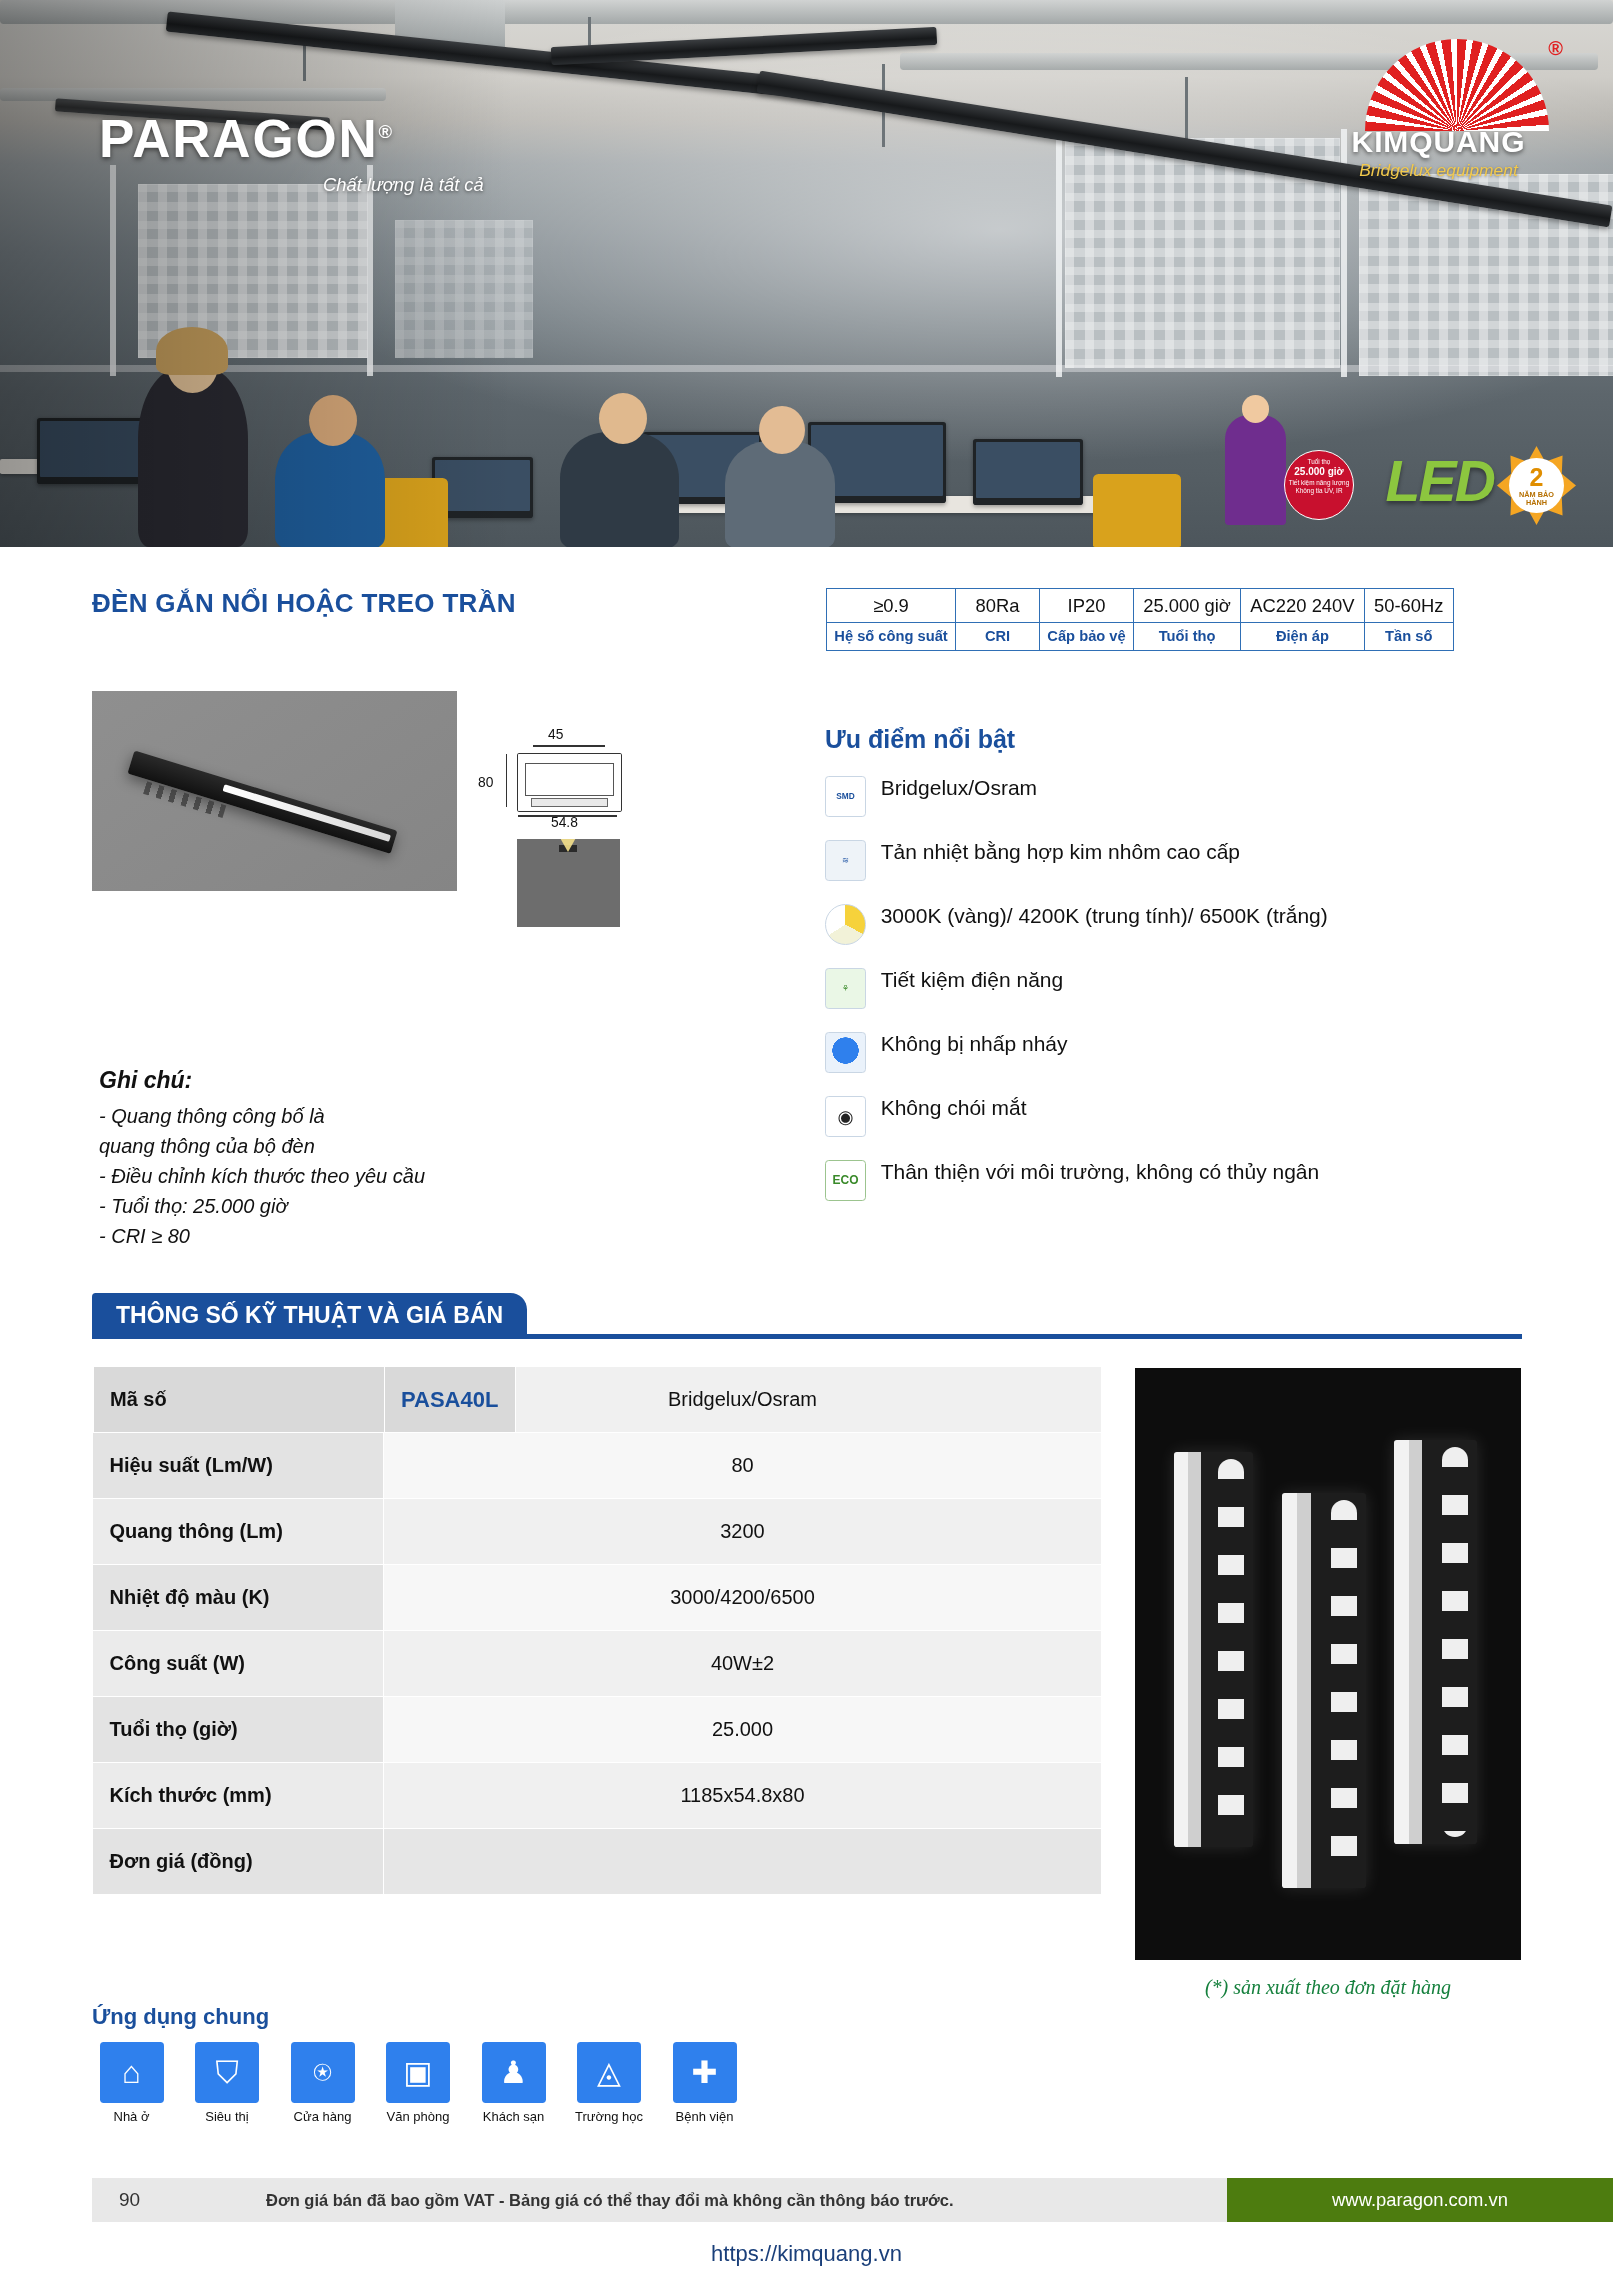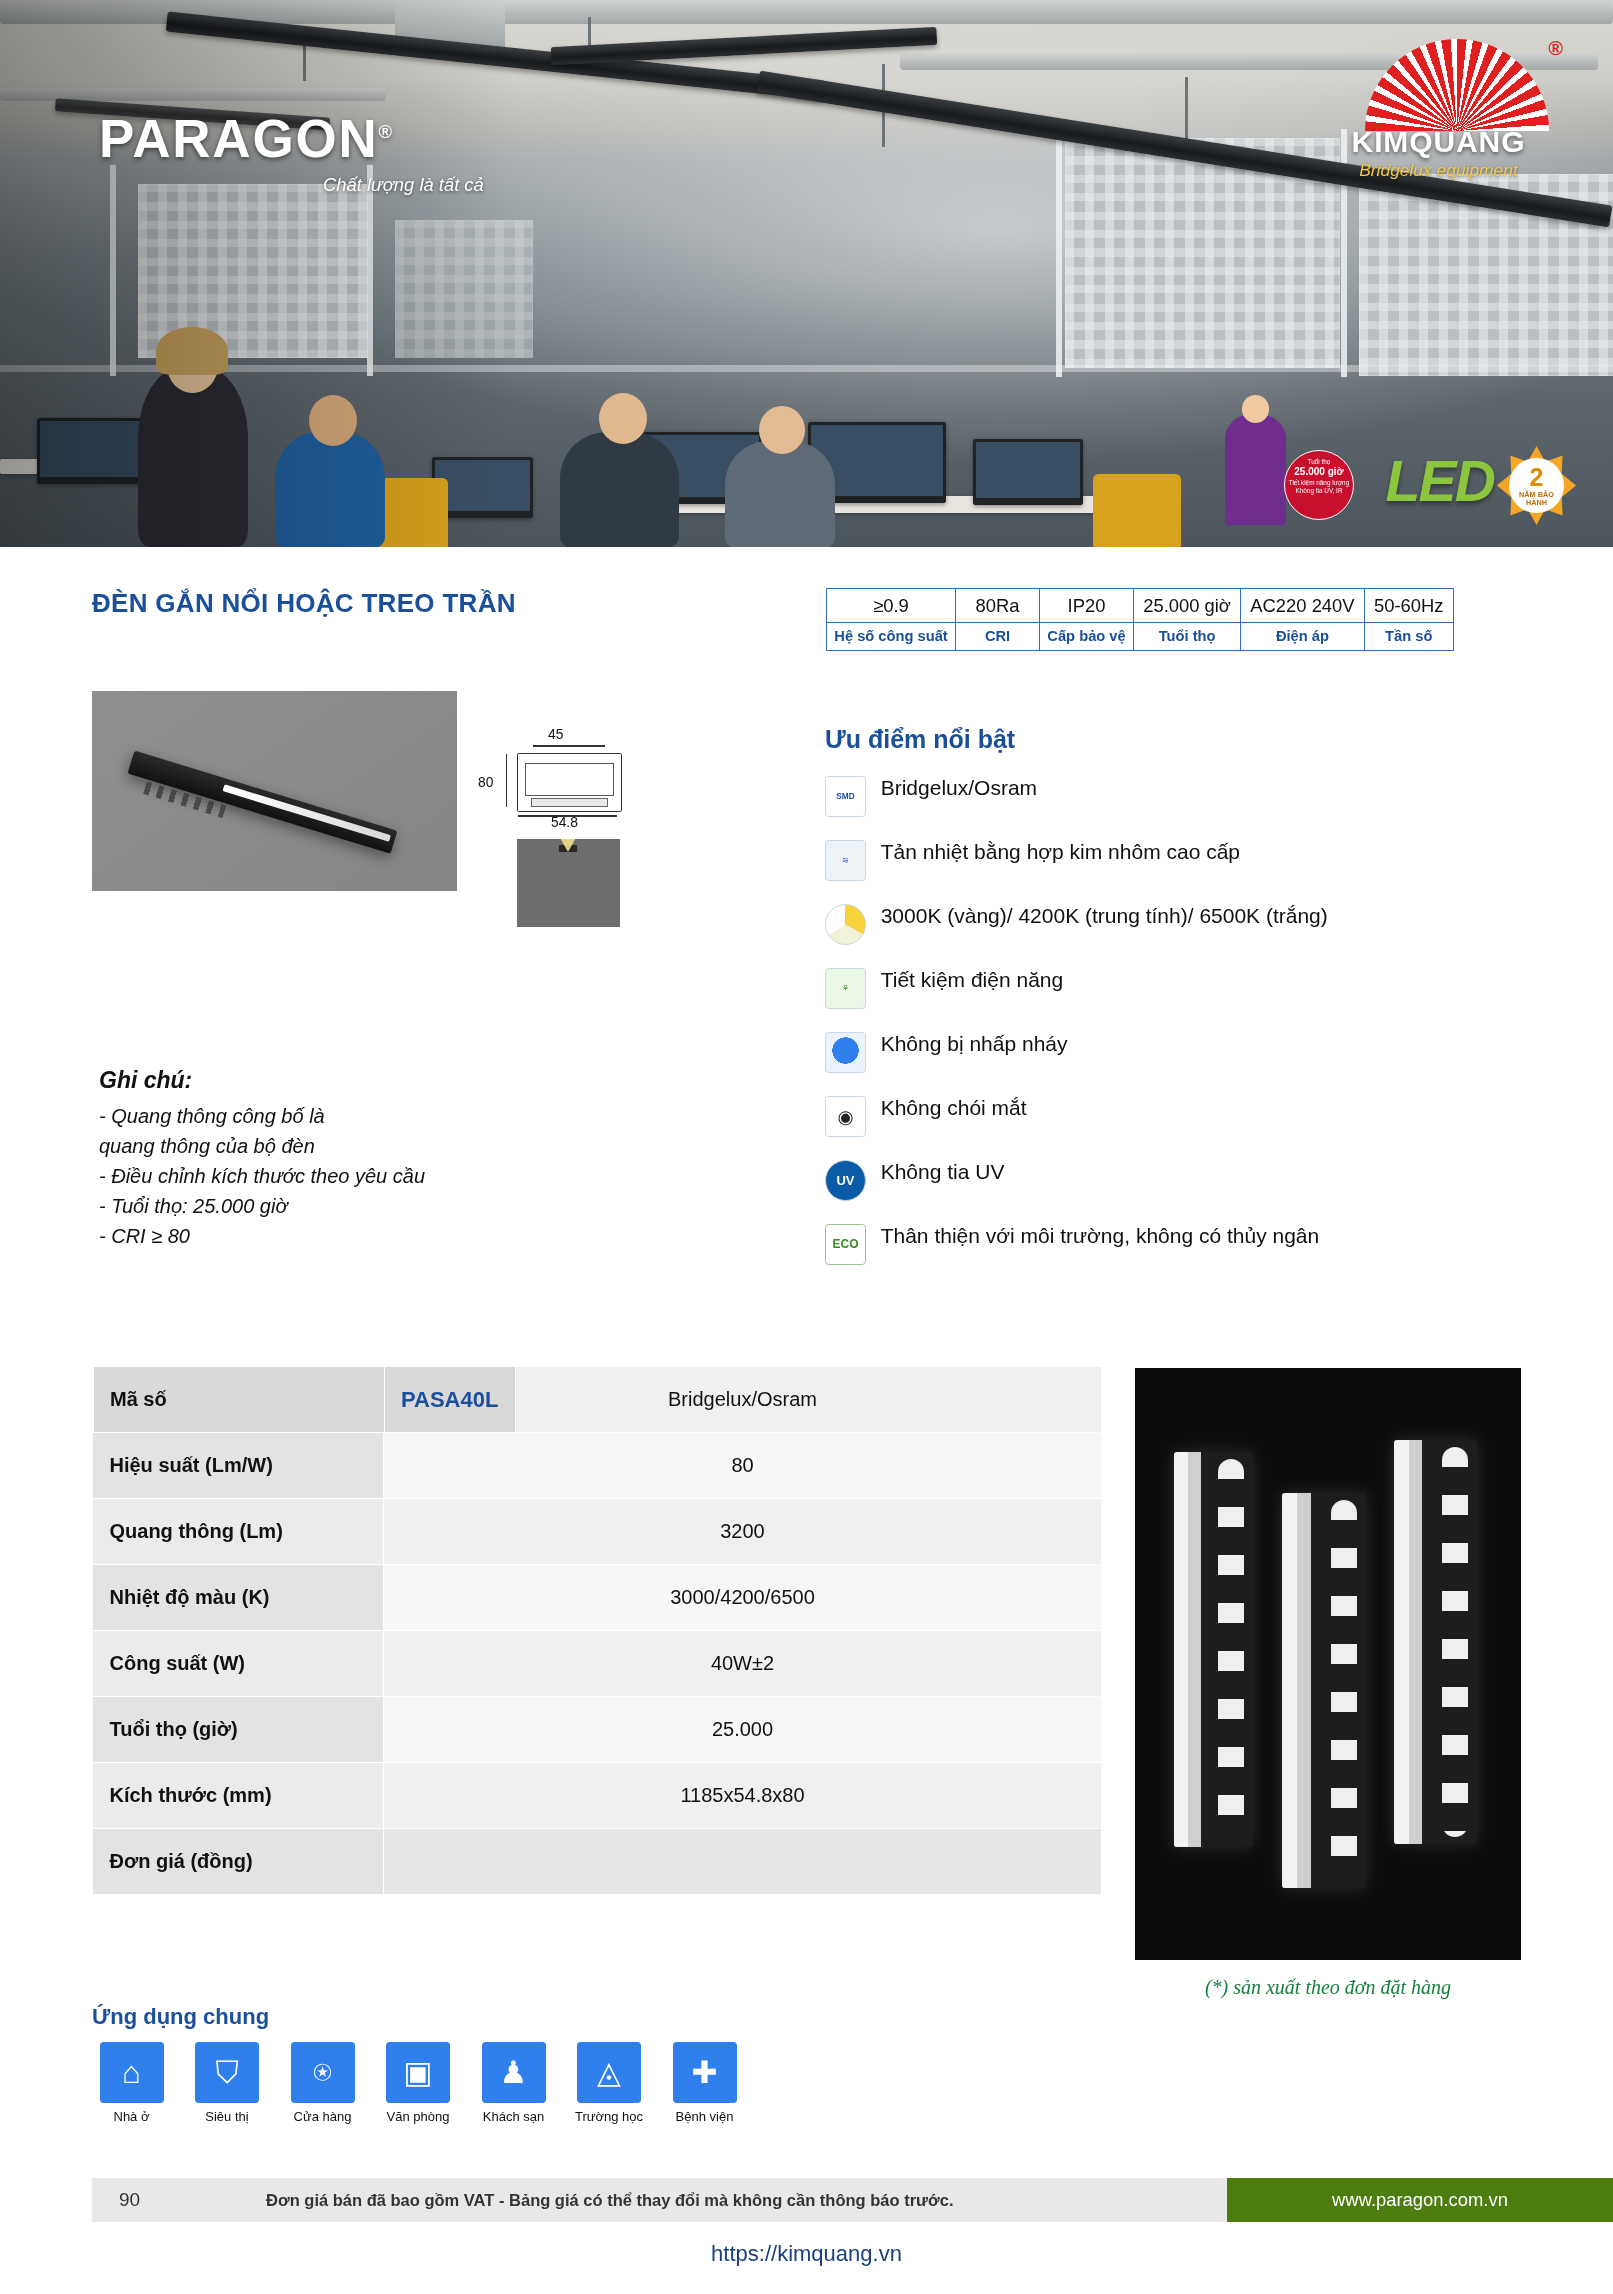--- a/index.html
+++ b/index.html
@@ -871,29 +871,29 @@
     </div>
     <div class="feat">
       <div class="feat-ico ico-flick"></div>
       <div class="feat-txt">Không bị nhấp nháy</div>
     </div>
     <div class="feat">
       <div class="feat-ico ico-glare" style="font-size:18.4px;color:#222;">◉</div>
       <div class="feat-txt">Không chói mắt</div>
     </div>
     <div class="feat">
-      <div class="feat-ico ico-uv">UV</div>
-      <div class="feat-txt">Không tia UV</div>
-    </div>
-    <div class="feat">
       <div class="feat-ico ico-eco">ECO</div>
       <div class="feat-txt">Thân thiện với môi trường, không có thủy ngân</div>
     </div>
   </div>
 
+  <div class="section-bar">
+    <div class="rule"></div>
+    <div class="tabtxt">THÔNG SỐ KỸ THUẬT VÀ GIÁ BÁN</div>
+  </div>
 
   <table class="spec">
     <tbody>
         <tr class="head">
       <td class="k">Mã số</td>
       <td class="v">PASA40L</td>
     </tr>
     <tr>
       <td class="k">Chip Led</td>
       <td class="v">Bridgelux/Osram</td>

